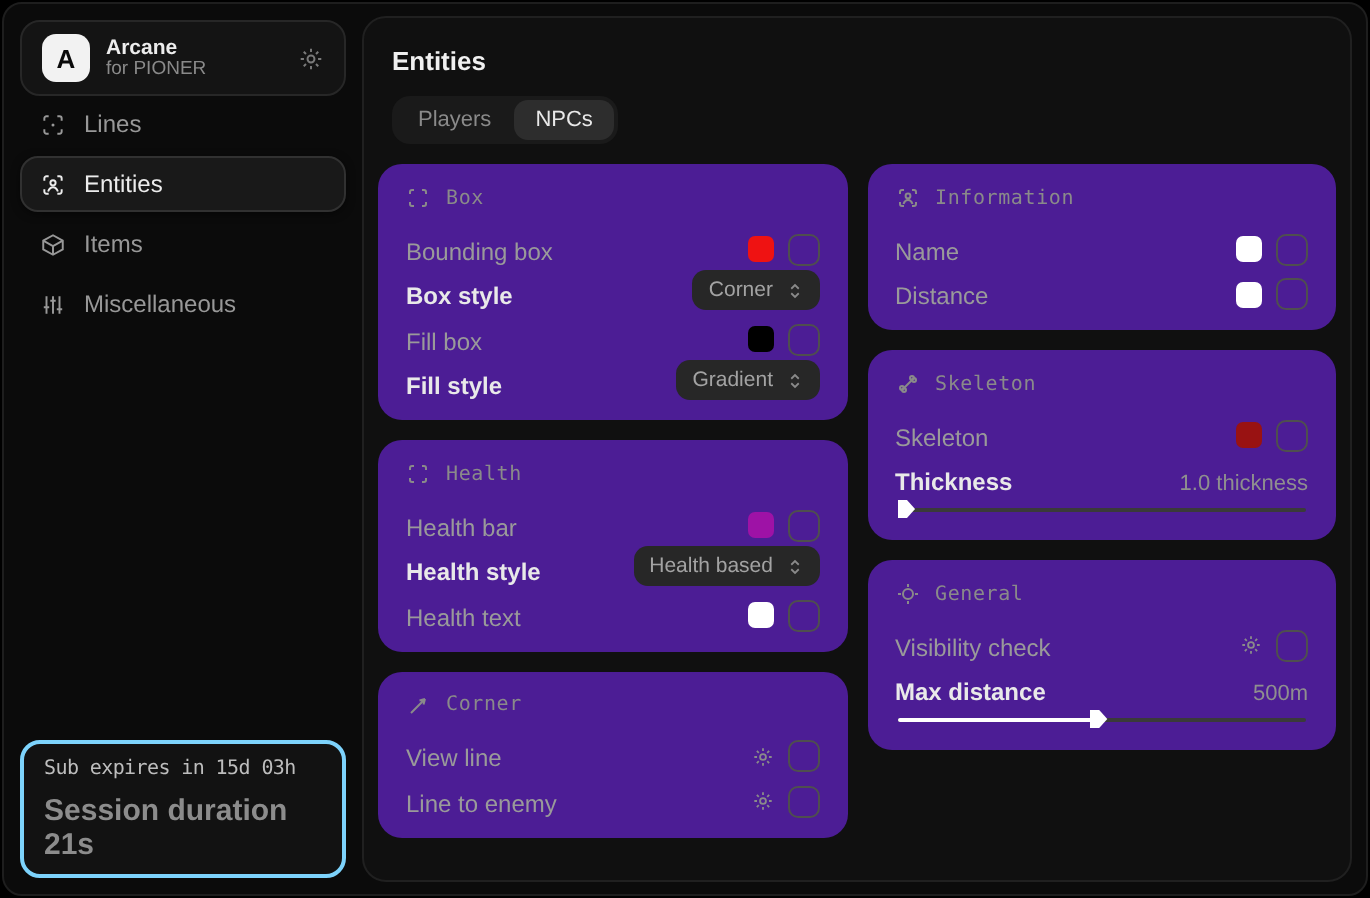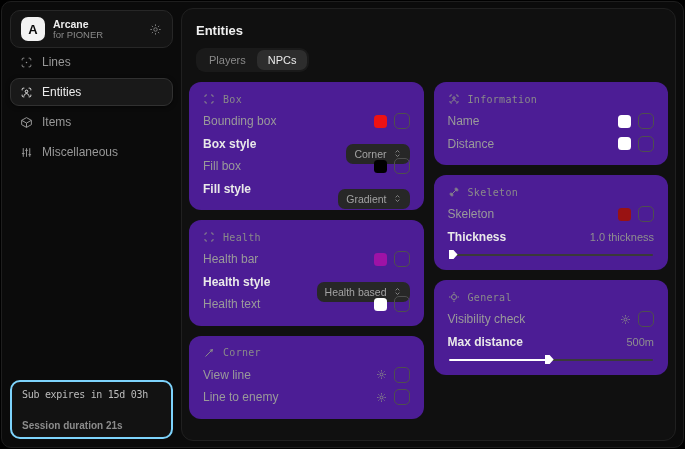--- a/index.html
+++ b/index.html
@@ -19,35 +19,35 @@
   .brand-gear{margin-left:auto;color:#7a7a7a;display:flex;}
   .category{margin:15px 6px 7px 6px;font-size:10px;color:#6d6d6d;}
   .nav-item{height:26px;display:flex;align-items:center;gap:9px;padding:0 9px;margin:0 0 2px 0;
             color:#989898;font-size:12px;border:1px solid transparent;border-radius:9px;cursor:default;}
   .nav-item .nico{display:flex;color:inherit;}
   .nav-item.active{background:#191919;border-color:#313131;color:#ececec;
                    box-shadow:0 1px 4px rgba(0,0,0,.5);}
   .footer-card{position:absolute;left:0;right:0;bottom:0;background:#121212;border:2px solid #7dd3fc;
                border-radius:10px;padding:7px 10px 6px;}
   .footer-line1{font-family:"DejaVu Sans Mono",monospace;font-size:10px;color:#bdbdbd;letter-spacing:-.3px;}
-  .footer-line2{font-size:10px;color:#8c8c8c;font-weight:700;margin-top:20px;}
+  .footer-line2{font-size:15px;color:#8c8c8c;font-weight:700;margin-top:7px;}
 
   
   .main{position:absolute;left:179px;top:6px;right:7px;bottom:6px;background:#101010;
         border:1px solid #202020;border-radius:12px;padding:12px 7px;box-sizing:border-box;}
   .page-title{font-size:13px;font-weight:700;color:#f0f0f0;margin:2px 0 0 7px;}
   .tabs{display:inline-flex;background:#1a1a1a;border-radius:9px;padding:2px;margin:10px 0 10px 7px;}
   .tab{font-size:11px;color:#8a8a8a;padding:4px 11px;border-radius:7px;}
   .tab.active{background:#2d2d2d;color:#e9e9e9;}
   .columns{display:flex;gap:10px;align-items:flex-start;}
   .col{flex:1;min-width:0;}
   .card{background:#4c1d95;border-radius:12px;padding:9px 14px 10px;margin-bottom:10px;}
   .card-header{display:flex;align-items:center;gap:8px;color:#8a8a8a;margin:2px 0 5px;}
   .card-header .title{font-family:"DejaVu Sans Mono",monospace;font-size:10px;letter-spacing:.3px;}
-  .row{display:flex;align-items:center;height:22.5px;}
+  .row{display:flex;align-items:flex-end;height:22.5px;}
   .row .lbl{font-size:12px;color:#9a9a9a;}
   .row .lbl.bright{color:#e9e9e9;font-weight:600;}
   .ctrls{margin-left:auto;display:flex;align-items:center;gap:7px;}
   .swatch{width:13px;height:13px;border-radius:3.5px;display:inline-block;}
   .checkbox{width:14px;height:14px;border:1.6px solid #4f4f4f;border-radius:5px;display:inline-block;}
   .select{display:inline-flex;align-items:center;gap:6px;background:#272727;border:none;
           border-radius:7px;height:20px;padding:0 8px;color:#a3a3a3;font-size:10.5px;
           font-family:"Liberation Sans",sans-serif;margin-top:20px;}
   .select .cicon{color:#8a8a8a;display:flex;}
   .mini-gear{color:#8a8a8a;display:flex;}

